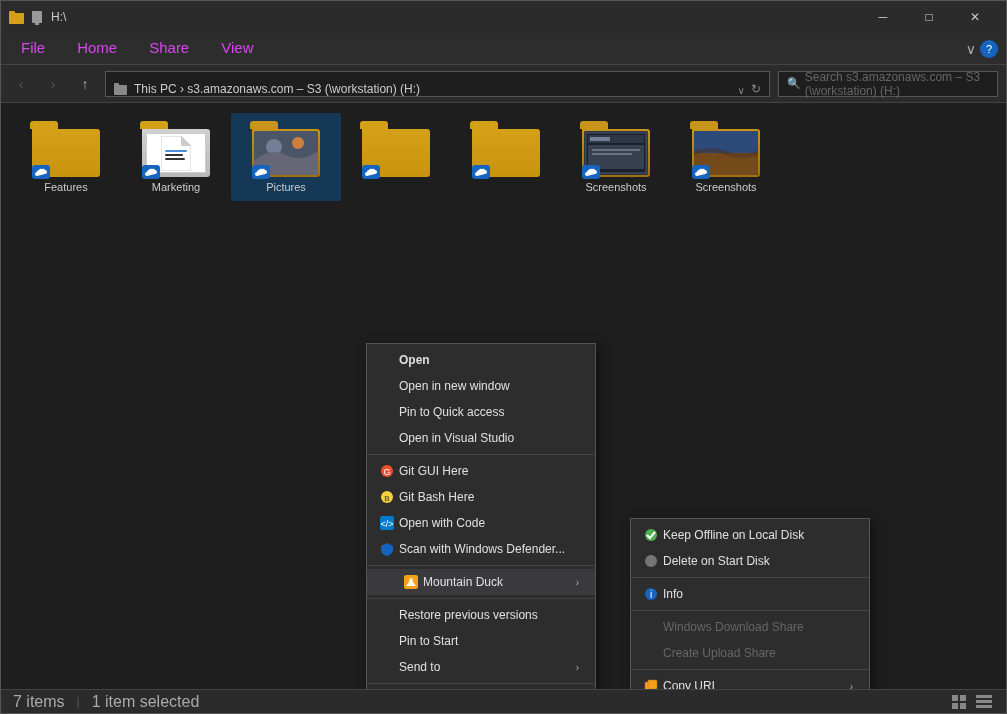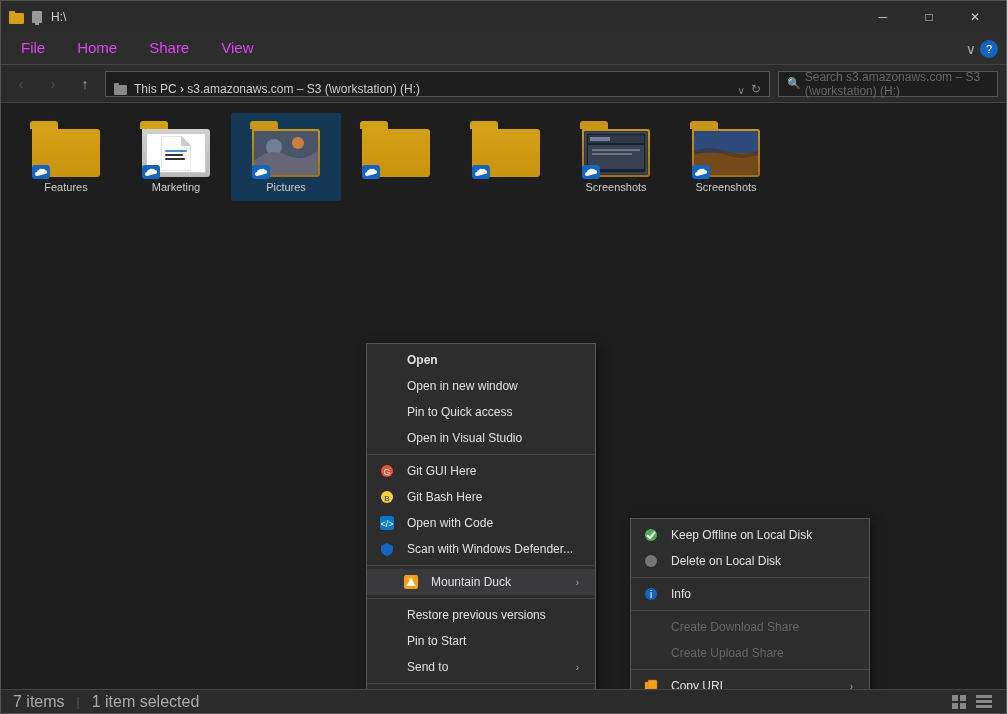--- a/index.html
+++ b/index.html
@@ -269,21 +269,21 @@
       z-index: 100;
       padding: 3px 0;
     }
     .ctx-item {
       display: flex;
       align-items: center;
       padding: 5px 16px 5px 12px;
       cursor: pointer;
       font-size: 12px;
       color: #e0e0e0;
-      gap: 12px;
+      gap: 4px;
       white-space: nowrap;
       position: relative;
     }
     .ctx-item.disabled { color: #666; cursor: default; }
     .ctx-item .arrow {
       margin-left: auto;
       color: #aaa;
       font-size: 10px;
     }
     .ctx-separator {
@@ -625,38 +625,38 @@
             </svg>
         </span>
         <span>Keep Offline on Local Disk</span>
       </div>
       <div class="ctx-item">
         <span class="ctx-icon">
           <svg width="14" height="14" viewBox="0 0 14 14">
               <circle cx="7" cy="7" r="6" fill="#757575"></circle>
             </svg>
         </span>
-        <span>Delete on Local Disk</span>
+        <span>Delete on Start Disk</span>
       </div>
       <div class="ctx-separator"></div>
 
       <div class="ctx-item">
         <span class="ctx-icon">
           <svg width="14" height="14" viewBox="0 0 14 14">
               <circle cx="7" cy="7" r="6" fill="#1565c0"></circle>
               <text x="7" y="11" text-anchor="middle" font-size="10" fill="white">i</text>
             </svg>
         </span>
         <span>Info</span>
       </div>
       <div class="ctx-separator"></div>
 
       <div class="ctx-item disabled">
         <span class="ctx-icon"></span>
-        <span>Create Download Share</span>
+        <span>Windows Download Share</span>
       </div>
       <div class="ctx-item disabled">
         <span class="ctx-icon"></span>
         <span>Create Upload Share</span>
       </div>
       <div class="ctx-separator"></div>
 
       <div class="ctx-item">
         <span class="ctx-icon">
           <svg width="14" height="14" viewBox="0 0 14 14">

